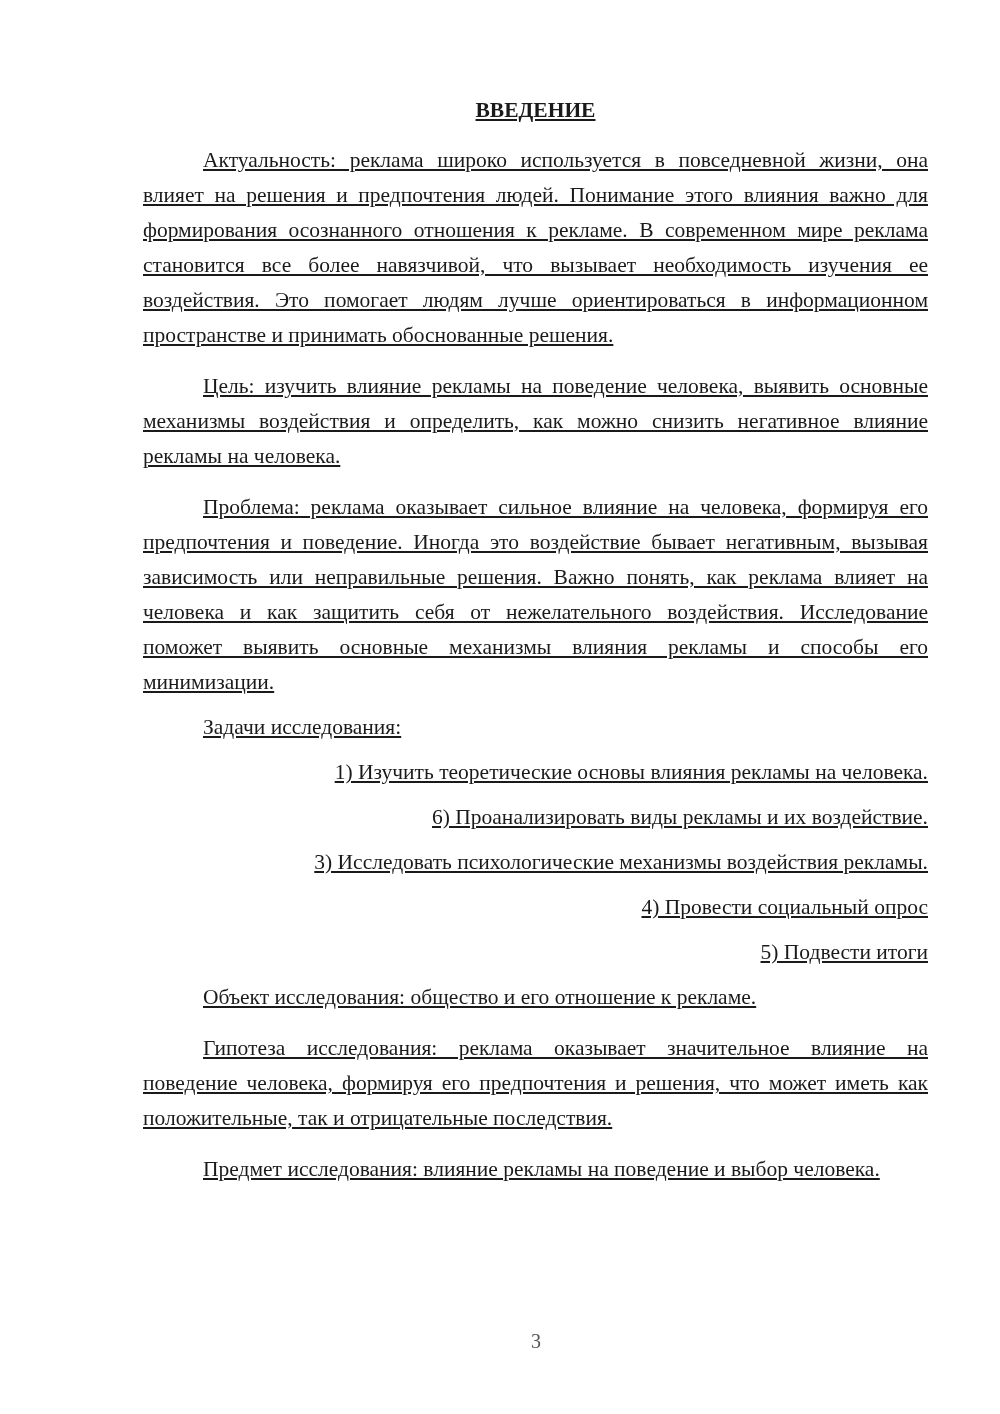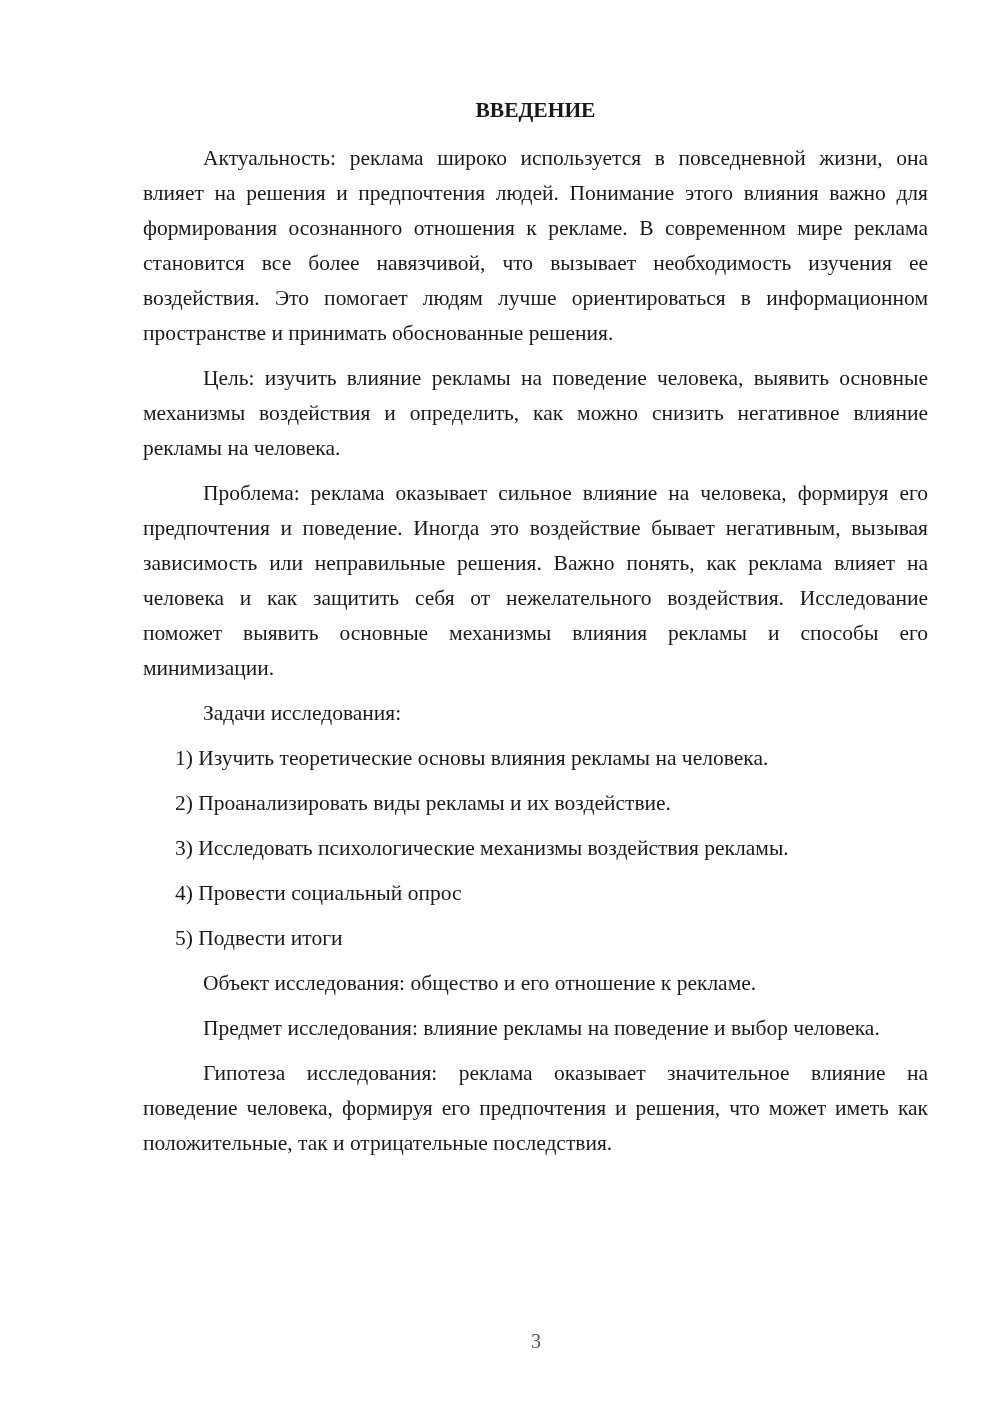--- a/index.html
+++ b/index.html
@@ -1,49 +1,49 @@
 <!DOCTYPE html>
 <html><head>
 <meta charset="utf-8">
 <style>
   html, body { margin: 0; padding: 0; background: #ffffff; }
   body { width: 1000px; height: 1414px; position: relative; overflow: hidden; }
   .page {
     position: absolute; left: 143px; top: 94px; width: 785px;
     font-family: "Liberation Serif", "DejaVu Serif", serif;
-    font-size: 21.5px; color: #1a1a1a; line-height: 35px;
+    font-size: 21.5px; color: #1a1a1a; line-height: 35px; text-decoration: underline;
   }
   .heading { text-align: center; font-weight: bold; margin: 0 0 14px 0; height: 33px; line-height: 33px; padding-left: 0px; }
-  .para { text-align: justify; text-indent: 60px; margin: 8px 0 10px 0; }
+  .para { text-align: justify; text-indent: 60px; margin: 16px 0 10px 0; }
   .plain { text-indent: 60px; margin: 0 0 10px 0; }
-  .list-item { padding-left: 32px; margin: 8px 0 10px 0; }
+  .list-item { padding-left: 32px; margin: 8px 0 10px 0; text-align: right; }
   .page-number {
     position: absolute; left: 0; width: 1000px; top: 1330px; text-align: center;
     font-family: "Liberation Serif", "DejaVu Serif", serif; font-size: 20px; color: #555;
     padding-left: 72px; box-sizing: border-box;
   }
 </style>
 </head>
 <body>
 
 <div class="page">
   <div class="heading">ВВЕДЕНИЕ</div>
 
   <p class="para">Актуальность: реклама широко используется в повседневной жизни, она влияет на решения и предпочтения людей. Понимание этого влияния важно для формирования осознанного отношения к рекламе. В современном мире реклама становится все более навязчивой, что вызывает необходимость изучения ее воздействия. Это помогает людям лучше ориентироваться в информационном пространстве и принимать обоснованные решения.</p>
   <p class="para">Цель: изучить влияние рекламы на поведение человека, выявить основные механизмы воздействия и определить, как можно снизить негативное влияние рекламы на человека.</p>
   <p class="para">Проблема: реклама оказывает сильное влияние на человека, формируя его предпочтения и поведение. Иногда это воздействие бывает негативным, вызывая зависимость или неправильные решения. Важно понять, как реклама влияет на человека и как защитить себя от нежелательного воздействия. Исследование поможет выявить основные механизмы влияния рекламы и способы его минимизации.</p>
 
   <p class="plain">Задачи исследования:</p>
 
   <div>
     <p class="list-item">1) Изучить теоретические основы влияния рекламы на человека.</p>
-    <p class="list-item">2) Проанализировать виды рекламы и их воздействие.</p>
+    <p class="list-item">6) Проанализировать виды рекламы и их воздействие.</p>
     <p class="list-item">3) Исследовать психологические механизмы воздействия рекламы.</p>
     <p class="list-item">4) Провести социальный опрос</p>
     <p class="list-item">5) Подвести итоги</p>
   </div>
 
   <p class="plain">Объект исследования: общество и его отношение к рекламе.</p>
+  <p class="para">Гипотеза исследования: реклама оказывает значительное влияние на поведение человека, формируя его предпочтения и решения, что может иметь как положительные, так и отрицательные последствия.</p>
   <p class="para">Предмет исследования: влияние рекламы на поведение и выбор человека.</p>
-  <p class="para">Гипотеза исследования: реклама оказывает значительное влияние на поведение человека, формируя его предпочтения и решения, что может иметь как положительные, так и отрицательные последствия.</p>
 </div>
 
 <div class="page-number">3</div>
 
 </body></html>

